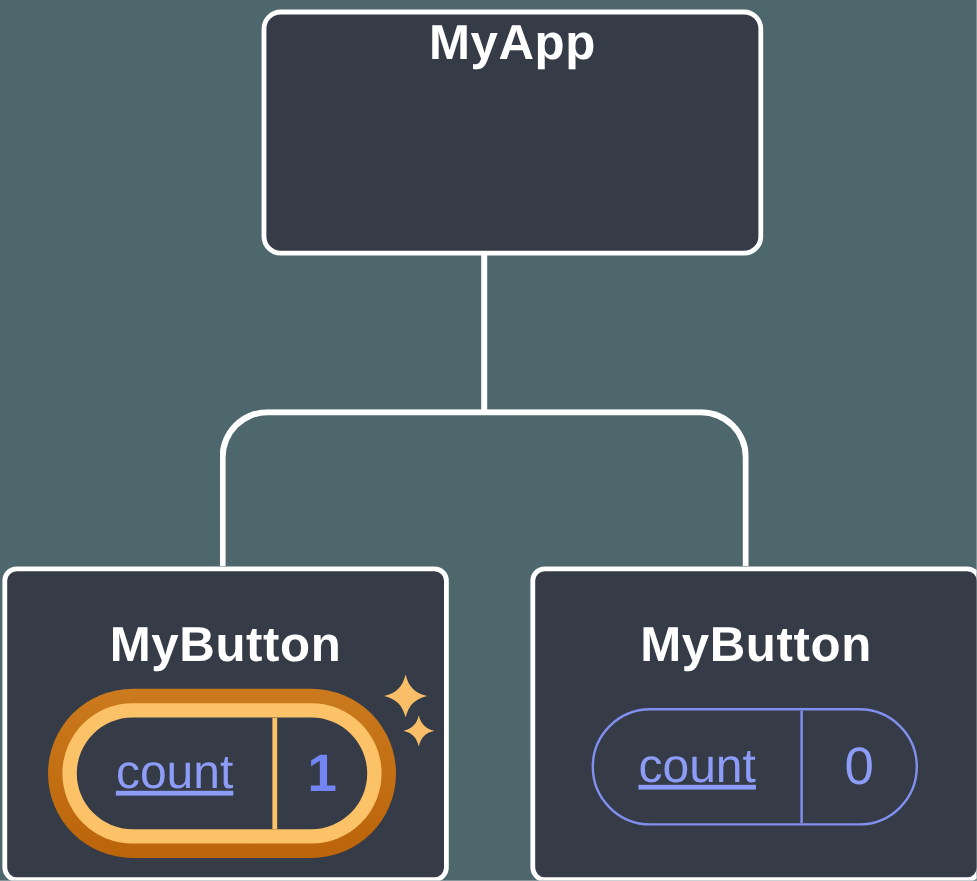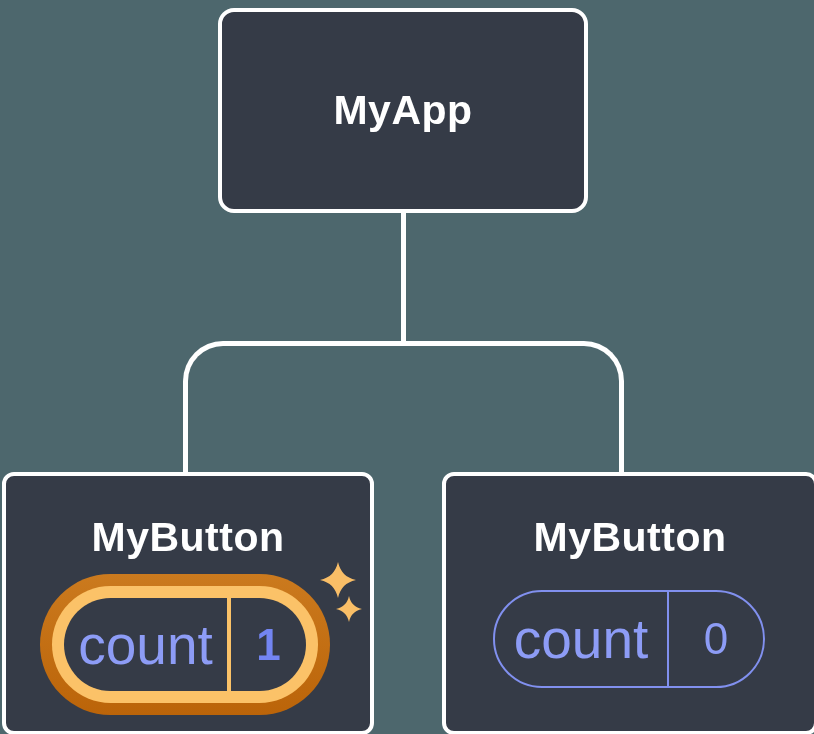--- a/index.html
+++ b/index.html
@@ -16,23 +16,23 @@
   }
   
   .node {
     position: absolute;
     background: var(--node-fill);
     border: 4px solid var(--node-border);
     box-sizing: border-box;
   }
   .node-root {
     left: 218px; top: 8px;
-    width: 370px; height: 205px;
+    width: 418px; height: 205px;
     border-radius: 16px;
-    display: flex; align-items: center; justify-content: center;
+    display: flex; align-items: flex-start; justify-content: center;
   }
   .node-child {
     top: 472px;
     width: 372px; height: 263px;
     border-radius: 12px;
   }
   .node-child-left  { left: 2px; }
   .node-child-right { left: 442px; width: 376px; }
   .node-label {
     color: var(--label-text);
@@ -96,22 +96,23 @@
     border: 2.5px solid var(--state-border);
     border-radius: 999px;
     display: flex;
     align-items: stretch;
     overflow: hidden;
   }
   .pill-section-name {
     flex: 1 1 auto;
     display: flex; align-items: center; justify-content: center;
     color: var(--state-text);
-    font-size: 55px;
+    font-size: 40px;
     font-weight: 400;
+    text-decoration: underline;
   }
   .pill-divider { width: 0; }
   .pill-highlight-outer .pill-divider { border-left: 4px solid var(--highlight-inner); }
   .pill-plain .pill-divider { border-left: 2.5px solid var(--state-border); }
   .pill-section-value {
     display: flex; align-items: center; justify-content: center;
     color: var(--state-text);
     font-size: 44px;
   }
   .pill-highlight-outer .pill-section-name  { flex: 0 0 163px; }

